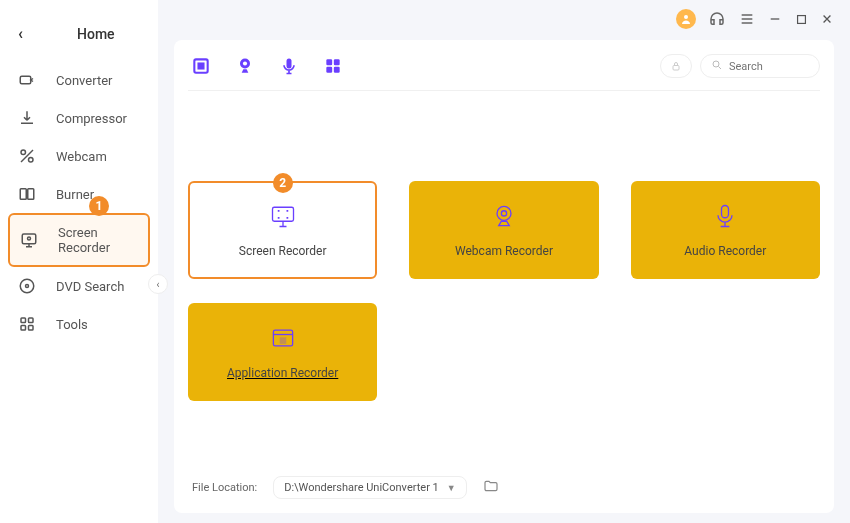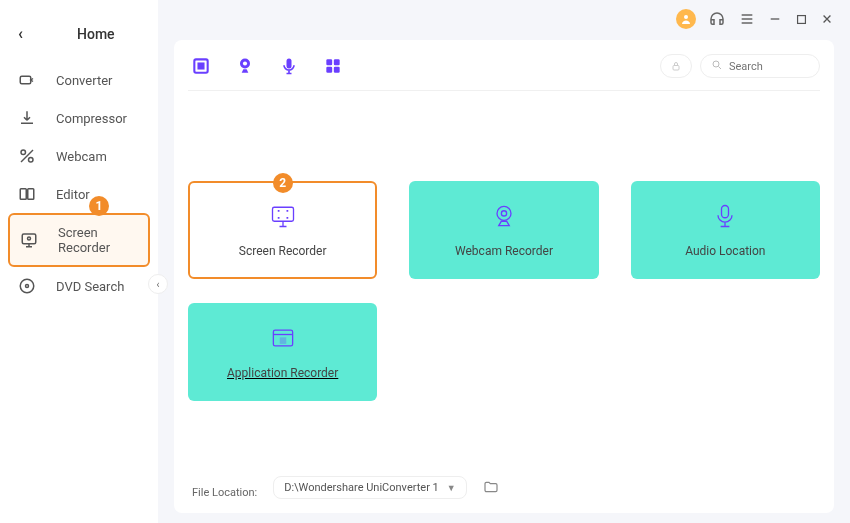--- a/index.html
+++ b/index.html
@@ -23,26 +23,26 @@
 .toolbar { display: flex; align-items: center; justify-content: space-between; border-bottom: 1px solid #f0f0f0; padding-bottom: 12px; }
 .toolbar-left { display: flex; gap: 22px; padding-left: 2px; }
 .toolbar-icon { width: 22px; height: 22px; display: flex; align-items: center; justify-content: center; color: #6a3fff; cursor: pointer; }
 .toolbar-right { display: flex; gap: 8px; align-items: center; }
 .lock-pill { width: 32px; height: 24px; border: 1px solid #eee; border-radius: 12px; display: flex; align-items: center; justify-content: center; color: #ccc; }
 .search-box { width: 120px; height: 24px; border: 1px solid #eee; border-radius: 12px; display: flex; align-items: center; padding: 0 10px; gap: 6px; }
 .search-box input { border: none; outline: none; font-size: 11px; width: 80px; color: #666; }
 .search-icon { color: #bbb; font-size: 12px; }
 .grid-area { flex: 1; padding: 90px 0 0 0; }
 .card-grid { display: grid; grid-template-columns: repeat(3, 1fr); gap: 32px; }
-.card { background: #5eead4; border-radius: 6px; height: 98px; display: flex; flex-direction: column; align-items: center; justify-content: center; gap: 14px; cursor: pointer; position: relative; }
+.card { background: #eab308; border-radius: 6px; height: 98px; display: flex; flex-direction: column; align-items: center; justify-content: center; gap: 14px; cursor: pointer; position: relative; }
 .card.highlighted { border: 2px solid #f28c2a; background: #fff; }
 .card-icon { color: #6a3fff; width: 28px; height: 28px; display: flex; align-items: center; justify-content: center; }
 .card-label { font-size: 12px; color: #444; }
 .row2 { margin-top: 24px; display: grid; grid-template-columns: repeat(3, 1fr); gap: 32px; text-decoration: underline; }
-.footer { display: flex; align-items: flex-end; gap: 16px; padding: 8px 0 0 4px; }
+.footer { display: flex; align-items: center; gap: 16px; padding: 8px 0 0 4px; }
 .footer-label { font-size: 11px; color: #666; }
 .path-select { border: 1px solid #eee; border-radius: 8px; padding: 4px 10px; font-size: 11px; color: #555; display: flex; align-items: center; gap: 8px; cursor: pointer; }
 .path-select .caret { font-size: 9px; color: #888; }
 .folder-btn { color: #888; cursor: pointer; }
 .badge-num { position: absolute; width: 20px; height: 20px; background: #f28c2a; color: #fff; border-radius: 50%; font-size: 12px; font-weight: bold; display: flex; align-items: center; justify-content: center; }
 .badge1 { left: 89px; top: 196px; z-index: 5; }
 .badge2 { top: -10px; left: 50%; transform: translateX(-50%); }
 </style>
 </head>
 <body>
@@ -80,40 +80,51 @@
       </span>
       <span>Webcam</span>
     </div>
     <div class="sidebar-item">
       <span class="icon">
         <svg viewBox="0 0 24 24" width="18" height="18" fill="none" stroke="currentColor" stroke-width="2">
             <rect x="3" y="5" width="8" height="14" rx="1"></rect>
             <rect x="13" y="5" width="8" height="14" rx="1"></rect>
           </svg>
       </span>
-      <span>Editor</span>
+      <span>Burner</span>
     </div>
     <div class="sidebar-item active">
       <span class="icon">
         <svg viewBox="0 0 24 24" width="18" height="18" fill="none" stroke="currentColor" stroke-width="2">
             <rect x="3" y="4" width="18" height="13" rx="2"></rect>
             <path d="M8 21h8M12 17v4"></path>
             <circle cx="12" cy="10" r="2"></circle>
           </svg>
       </span>
       <span>Screen Recorder</span>
     </div>
     <div class="sidebar-item">
       <span class="icon">
         <svg viewBox="0 0 24 24" width="18" height="18" fill="none" stroke="currentColor" stroke-width="2">
             <circle cx="12" cy="12" r="9"></circle>
             <circle cx="12" cy="12" r="2"></circle>
           </svg>
       </span>
       <span>DVD Search</span>
+    </div>
+    <div class="sidebar-item">
+      <span class="icon">
+        <svg viewBox="0 0 24 24" width="18" height="18" fill="none" stroke="currentColor" stroke-width="2">
+            <rect x="4" y="4" width="6" height="6" rx="1"></rect>
+            <rect x="14" y="4" width="6" height="6" rx="1"></rect>
+            <rect x="4" y="14" width="6" height="6" rx="1"></rect>
+            <rect x="14" y="14" width="6" height="6" rx="1"></rect>
+          </svg>
+      </span>
+      <span>Tools</span>
     </div>
   </div>
   <div class="badge-num badge1">1</div>
   <div class="collapse-handle">‹</div>
 </div>
 
 <div class="main">
   <div class="titlebar">
     <span class="avatar">
       <svg viewBox="0 0 24 24" fill="#fff">
@@ -221,21 +232,21 @@
           </span>
           <span class="card-label">Webcam Recorder</span>
         </div>
         <div class="card">
           <span class="card-icon">
             <svg viewBox="0 0 32 32" width="30" height="30" fill="none" stroke="currentColor" stroke-width="1.5">
                 <rect x="12" y="4" width="8" height="14" rx="4"></rect>
                 <path d="M8 15a8 8 0 0016 0M16 23v5M11 28h10"></path>
               </svg>
           </span>
-          <span class="card-label">Audio Location</span>
+          <span class="card-label">Audio Recorder</span>
         </div>
       </div>
       <div class="row2">
         <div class="card">
           <span class="card-icon">
             <svg viewBox="0 0 32 32" width="28" height="28" fill="none" stroke="currentColor" stroke-width="1.5">
                 <rect x="5" y="7" width="22" height="18" rx="2"></rect>
                 <path d="M5 12h22"></path>
                 <rect x="13" y="16" width="6" height="6" fill="currentColor" opacity="0.3"></rect>
               </svg>

